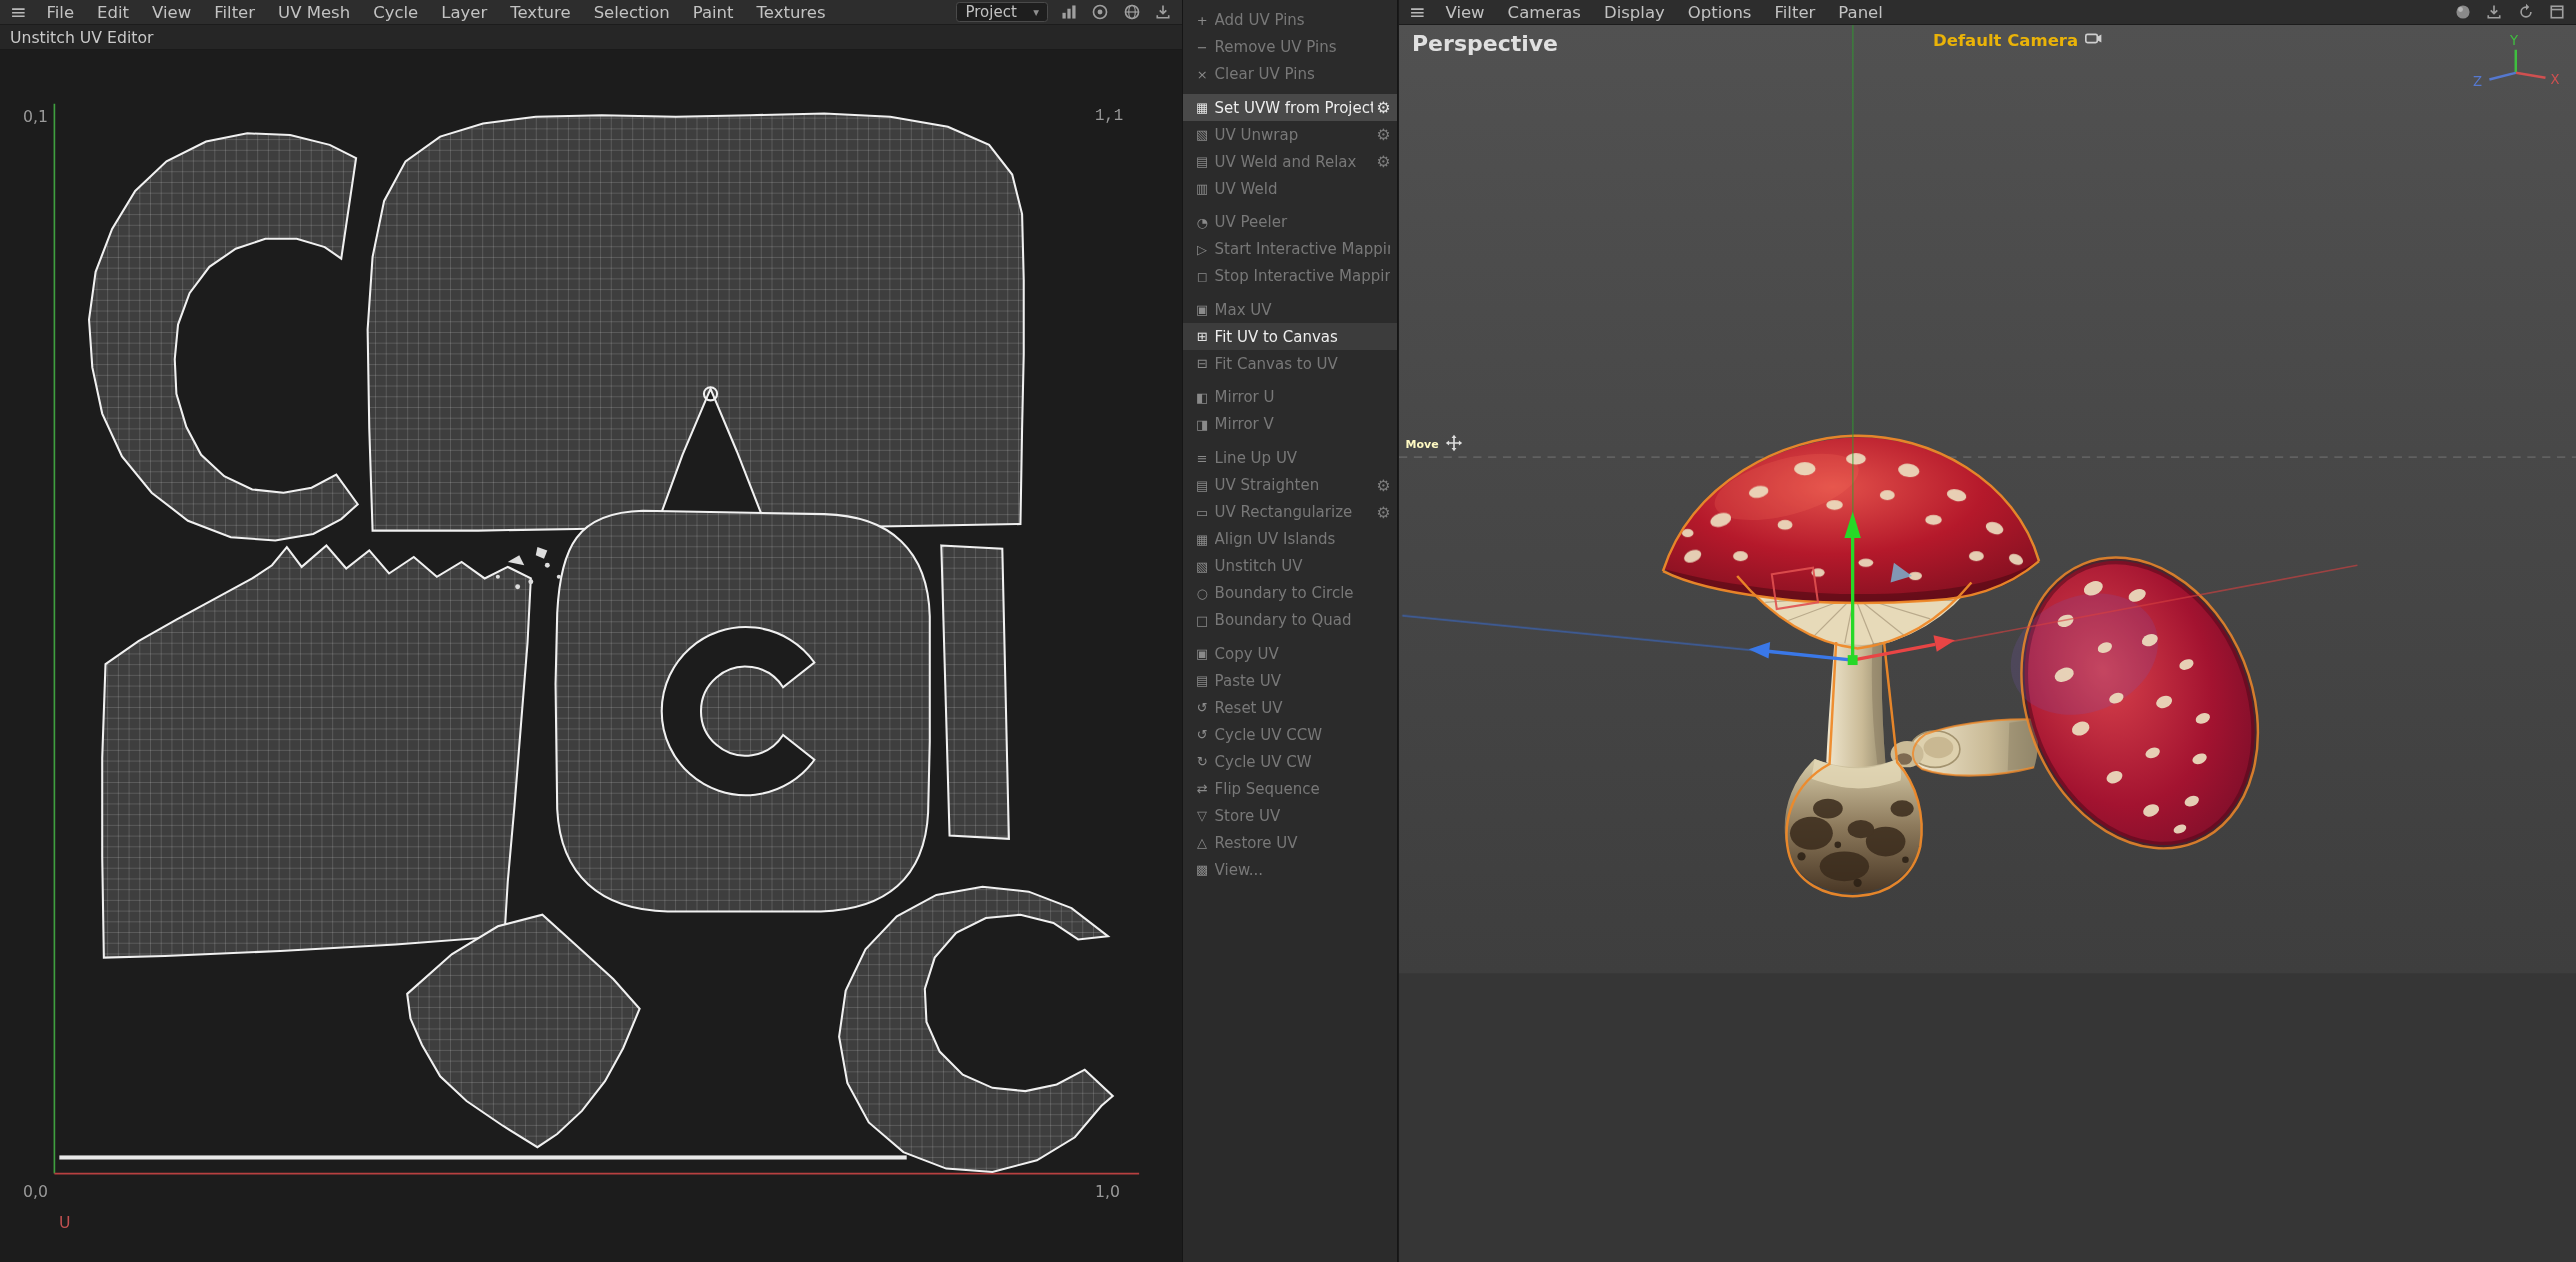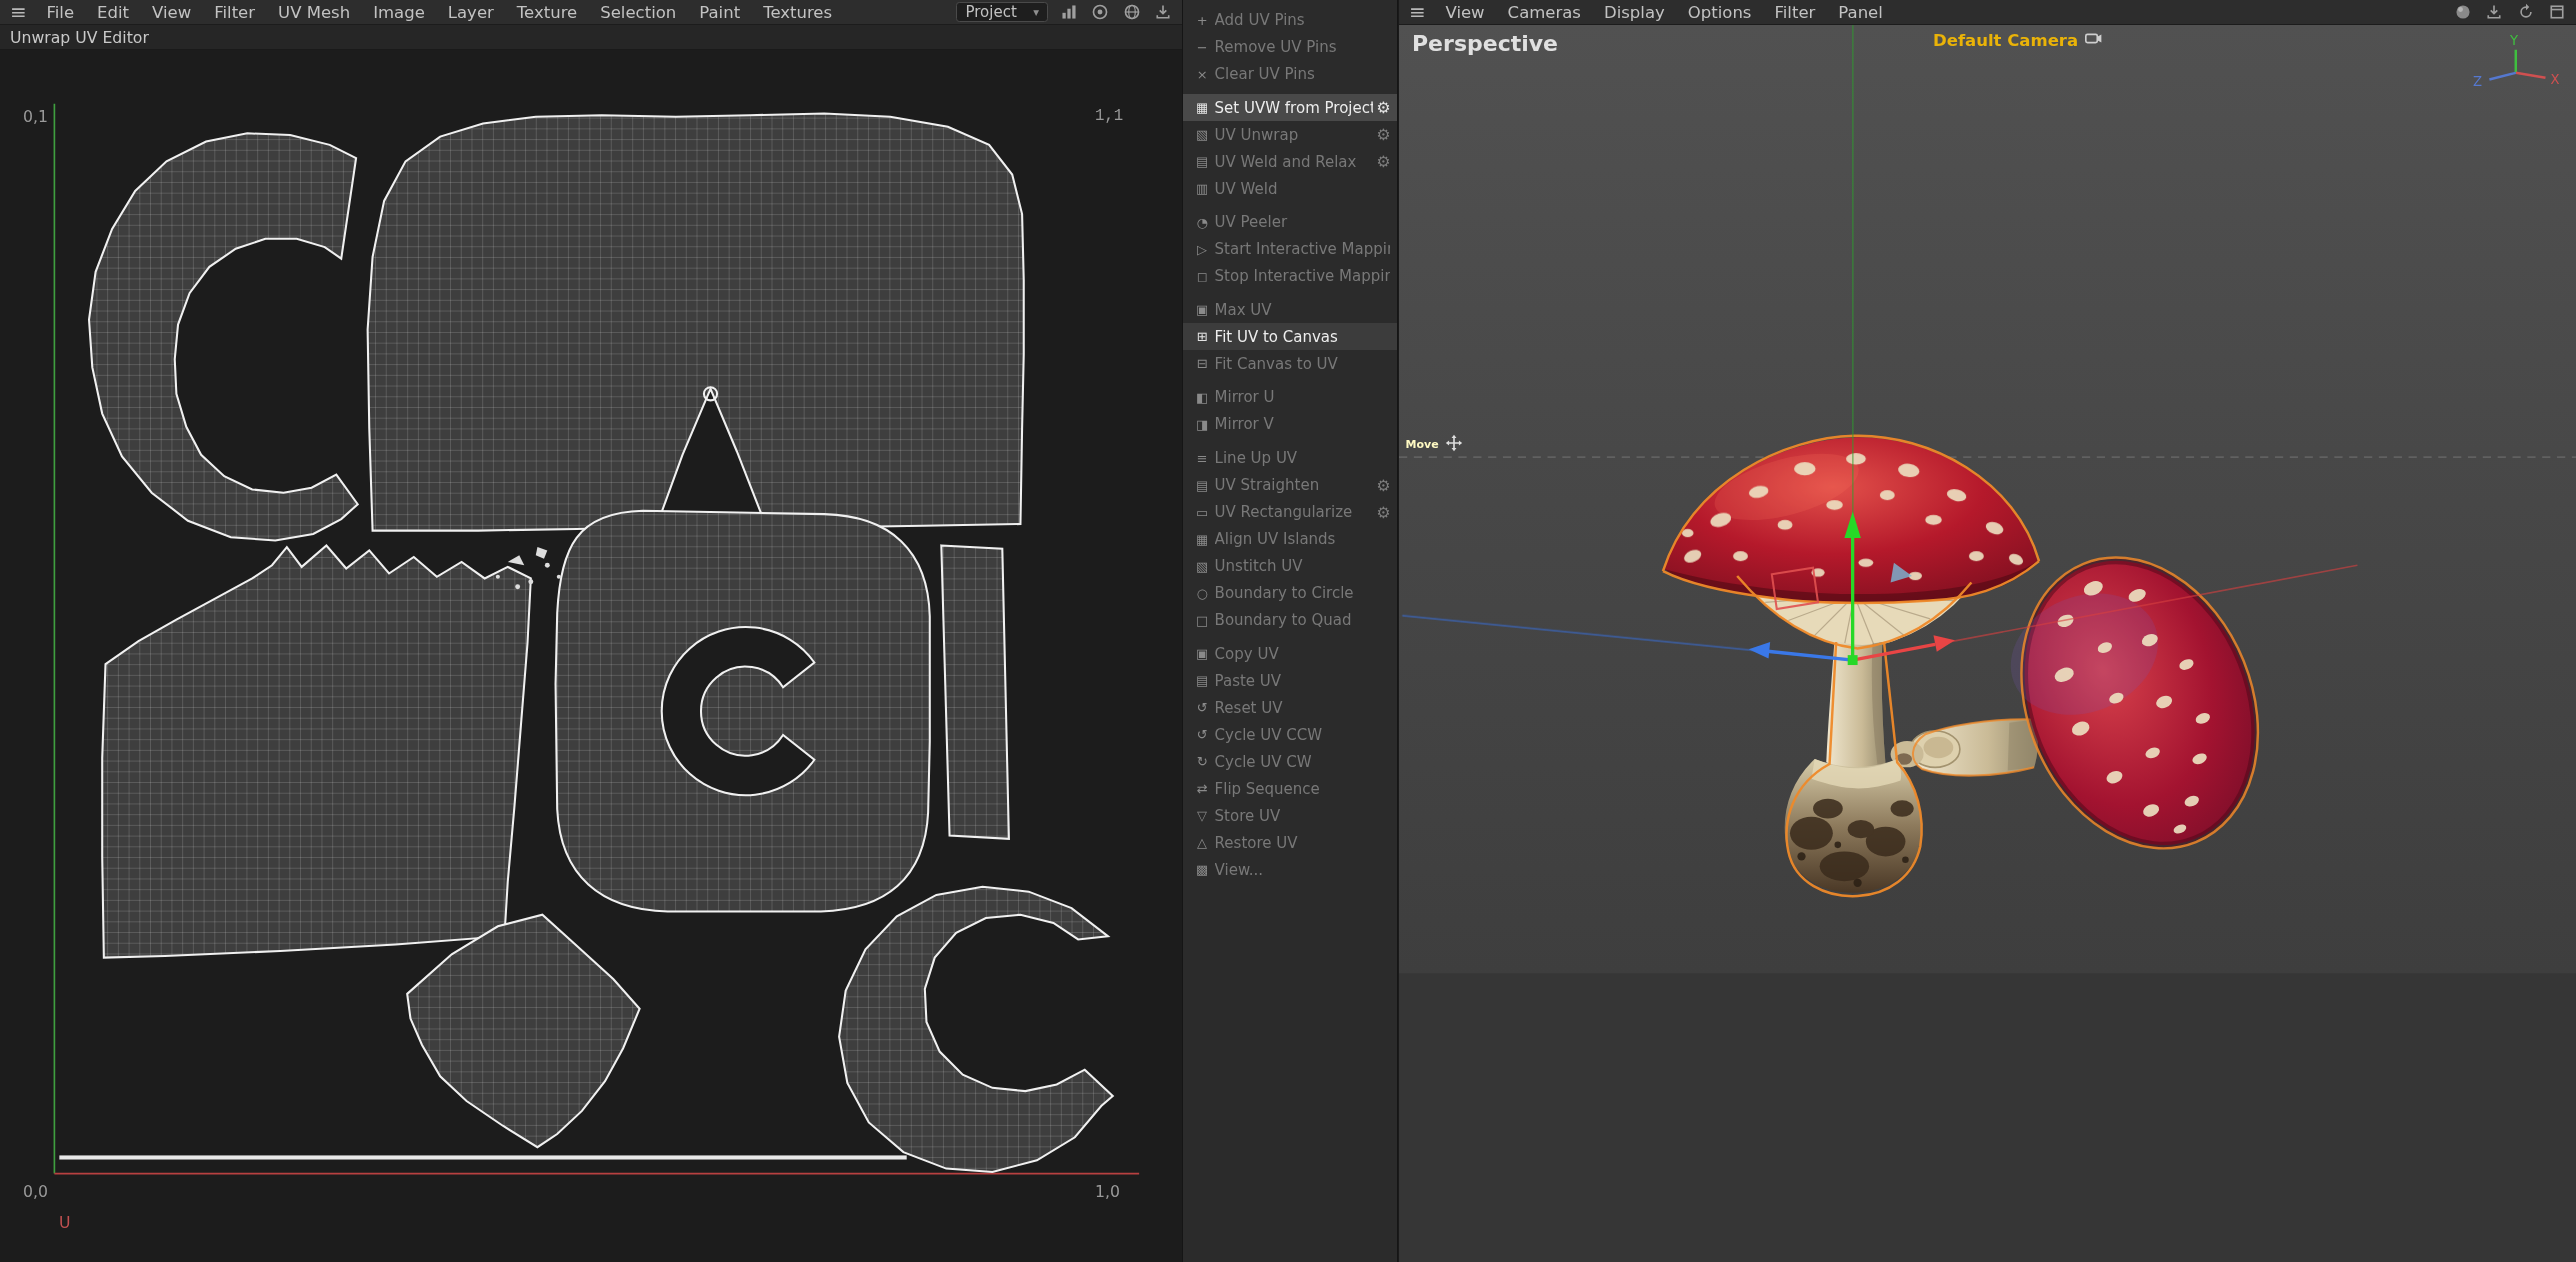--- a/index.html
+++ b/index.html
@@ -53,21 +53,21 @@
 <div class="app">
 
   <div class="left-pane">
     <div class="menubar">
       <span class="burger">≡</span>
       <span class="mi">File</span>
       <span class="mi">Edit</span>
       <span class="mi">View</span>
       <span class="mi">Filter</span>
       <span class="mi">UV Mesh</span>
-      <span class="mi">Image</span>
+      <span class="mi">Cycle</span>
       <span class="mi">Layer</span>
       <span class="mi">Texture</span>
       <span class="mi">Selection</span>
       <span class="mi">Paint</span>
       <span class="mi">Textures</span>
       <div class="mb-right">
         <div class="proj">
           <span>Project</span>
           <span class="chev">▾</span>
         </div>
@@ -96,21 +96,21 @@
         <span class="icobtn">
           <svg width="18" height="18" viewBox="0 0 22 22">
               <path d="M11 3 V12 M7 9 L11 13 L15 9" fill="none" stroke="#9f9f9f" stroke-width="2"></path>
               <path d="M4 15 V18 H18 V15" fill="none" stroke="#9f9f9f" stroke-width="2"></path>
             </svg>
         </span>
       </div>
     </div>
 
     <div class="tabstrip">
-      <span>Unwrap UV Editor</span>
+      <span>Unstitch UV Editor</span>
     </div>
 
     <div class="uv-canvas">
       <svg width="1182" height="1213" viewBox="0 60 1434 1471" xmlns="http://www.w3.org/2000/svg">
         <defs>
           <pattern id="wire" width="13" height="13" patternUnits="userSpaceOnUse">
             <rect width="13" height="13" fill="#3e3e3e"></rect>
             <path d="M13 0 H0 V13" fill="none" stroke="rgba(225,225,225,0.42)" stroke-width="1"></path>
           </pattern>
         </defs>

